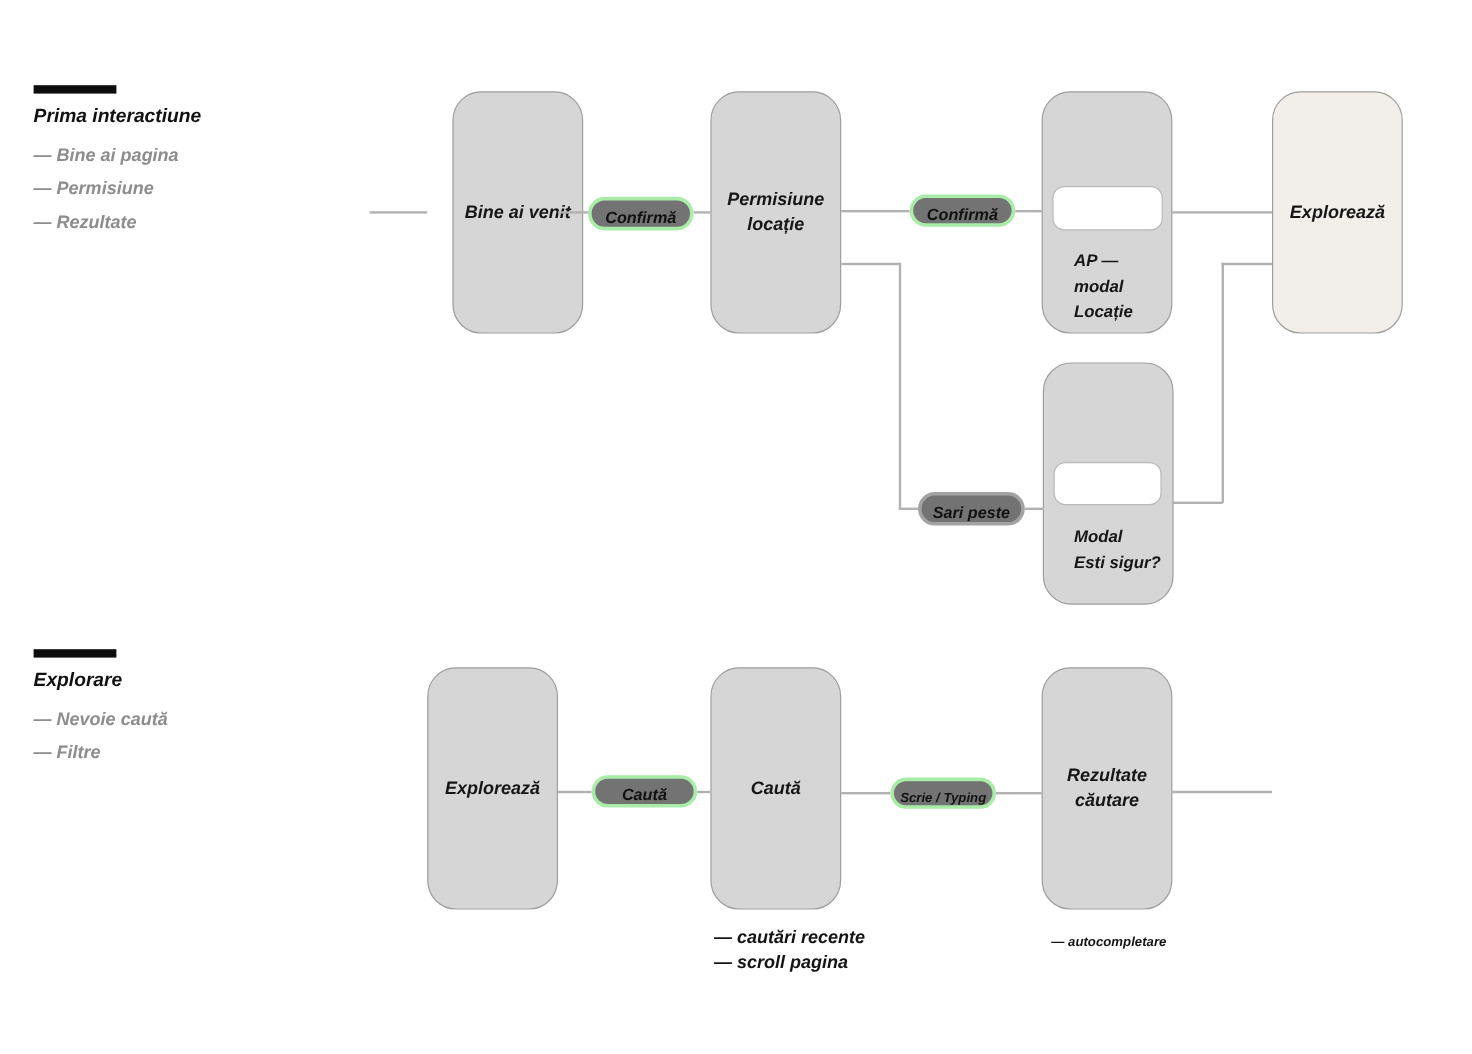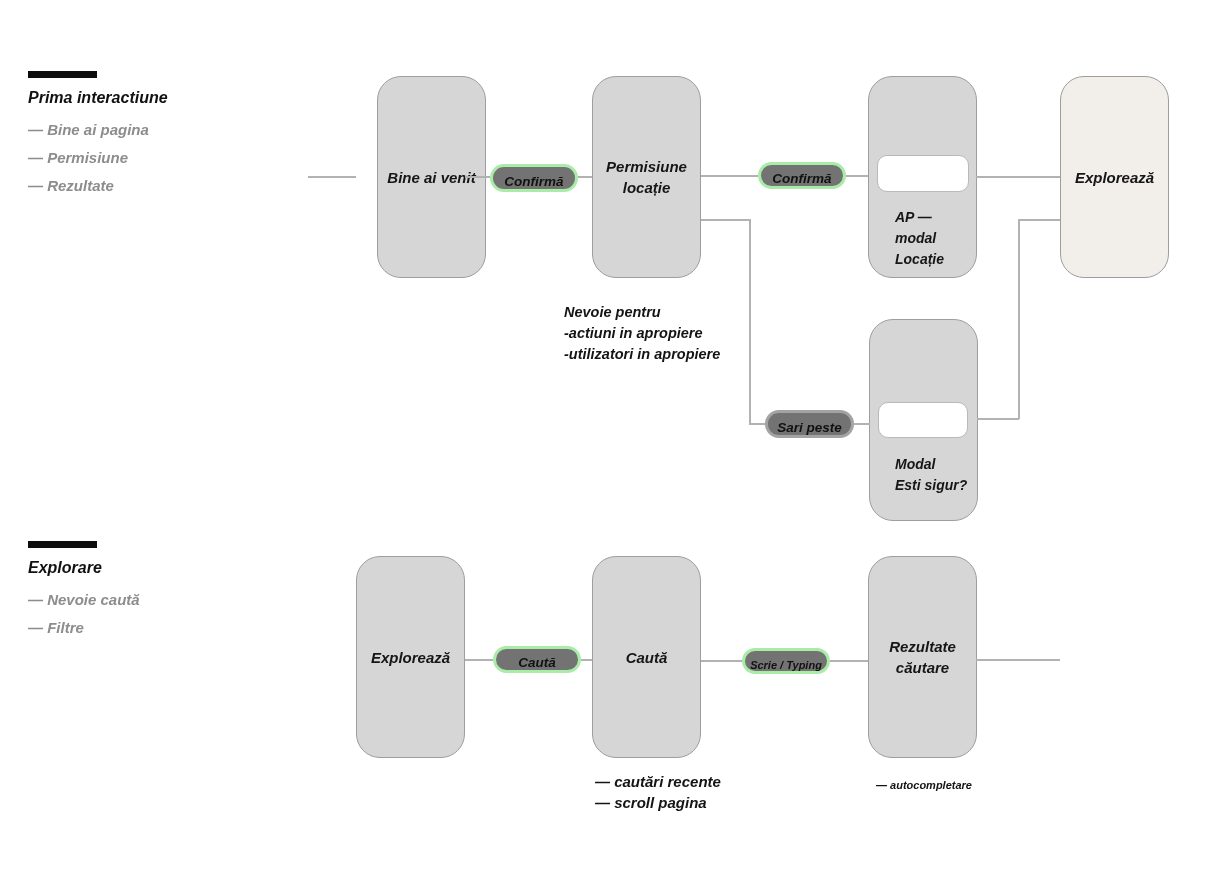--- a/index.html
+++ b/index.html
@@ -38,21 +38,21 @@
     line-height: 21px; white-space: pre-line;
   }
   .screen-box.light { background: var(--node-fill-light, #f2eeea); }
   .screen-box.align-left { justify-content: flex-start; text-align: left; padding-left: 27px; }
 
   #box-loading    { left: 199px;  top: 76px; }
   #box-welcome    { left: 377px;  top: 76px; }
   #box-permission { left: 592px;  top: 76px; }
   #box-ap-modal   { left: 868px;  top: 76px; }
   #box-explore1   { left: 1060px; top: 76px; }
-  #box-sure-modal { left: 869px;  top: 319px; }
+  #box-sure-modal { left: 869px;  top: 302px; }
   #box-explore2   { left: 356px;  top: 556px; }
   #box-search     { left: 592px;  top: 556px; }
   #box-results    { left: 868px;  top: 556px; }
   #box-details    { left: 1060px; top: 556px; }
 
   
   .screen-box.modal { display: block; }
   .inner-rect {
     position: absolute; left: 8px; width: 92px; height: 37px;
     background: #ffffff; border: 1px solid #b9b9b9; border-radius: 10px;
@@ -190,23 +190,20 @@
   <div class="pill green" id="pill-confirm1">
     <span class="pill-label">Confirmă</span>
   </div>
   <div class="pill green" id="pill-confirm2">
     <span class="pill-label">Confirmă</span>
   </div>
   <div class="pill gray" id="pill-skip">
     <span class="pill-label">Sari peste</span>
   </div>
 
-  <div class="note" id="note-permission">Nevoie pentru
--actiuni in apropiere
--utilizatori in apropiere</div>
 
   <div class="screen-box" id="box-explore2">
     <span class="box-label">Explorează</span>
   </div>
 
   <div class="screen-box" id="box-search">
     <span class="box-label">Caută</span>
   </div>
 
   <div class="screen-box" id="box-results">

